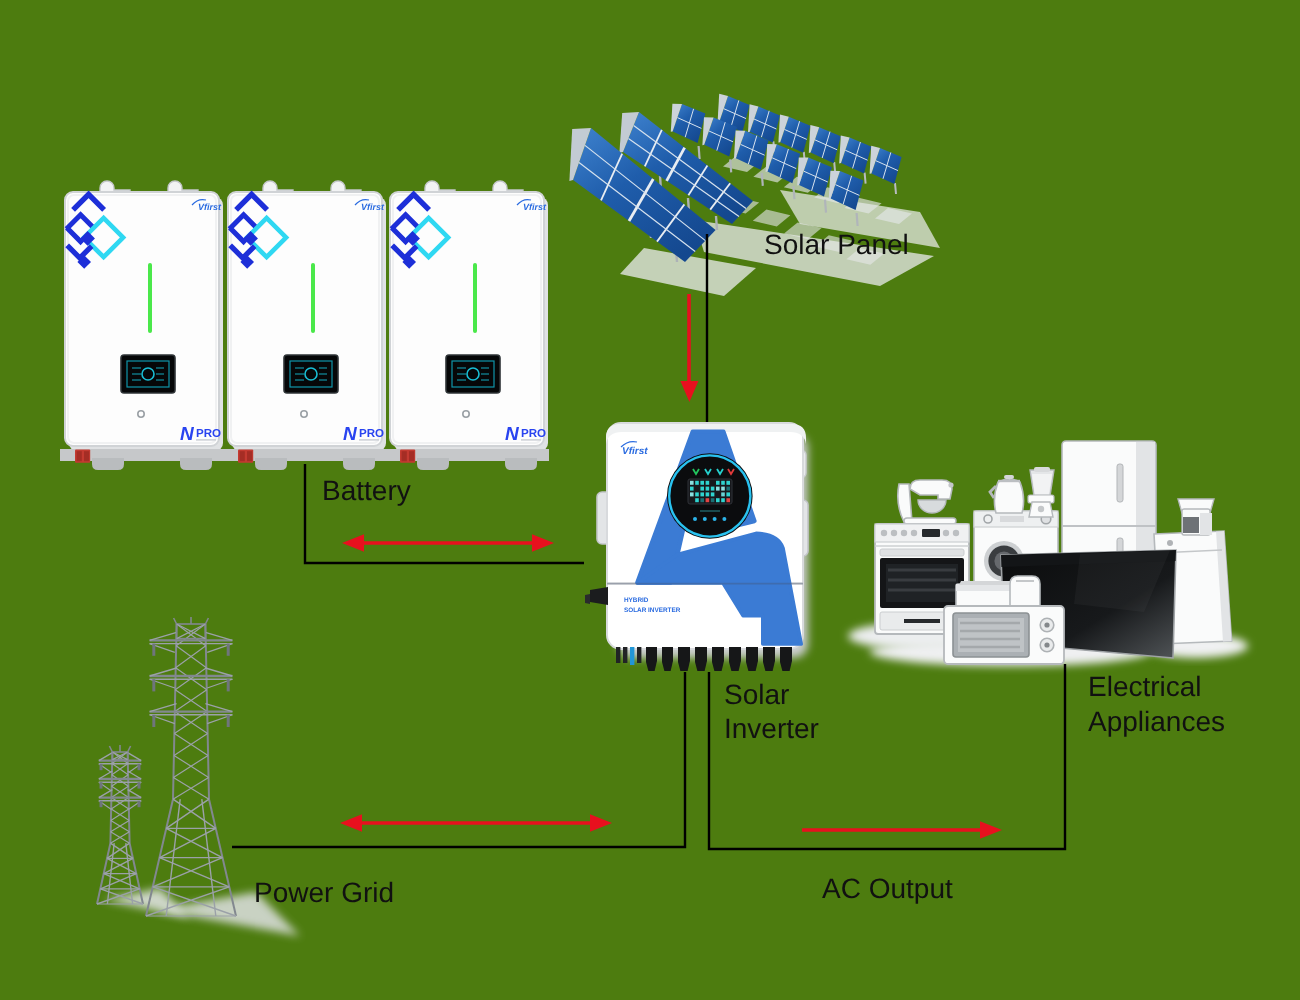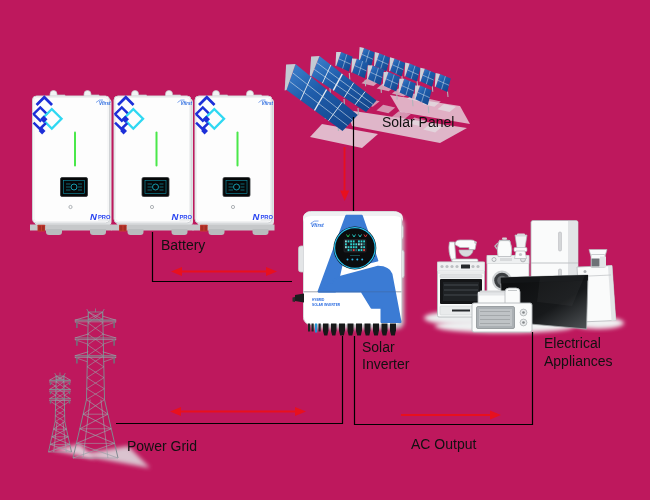--- a/index.html
+++ b/index.html
@@ -1,16 +1,16 @@
 <!DOCTYPE html>
 <html><head>
 <meta charset="utf-8">
 <style>
   html,body{margin:0;padding:0;background:#ffffff;}
-  #stage{position:relative;width:650px;height:500px;background:#be185d;overflow:hidden;
+  #stage{position:relative;width:650px;height:500px;background:#4d7c0f;overflow:hidden;
          font-family:"Liberation Sans", sans-serif;}
 </style>
 </head>
 <body>
 <div id="stage">
 <svg width="650" height="500" viewBox="0 0 650 500">
 <defs>
   <linearGradient id="pv" x1="0" y1="0" x2="0.7" y2="1">
     <stop offset="0" stop-color="#3f83cf"></stop>
     <stop offset="0.45" stop-color="#1f5dab"></stop>

